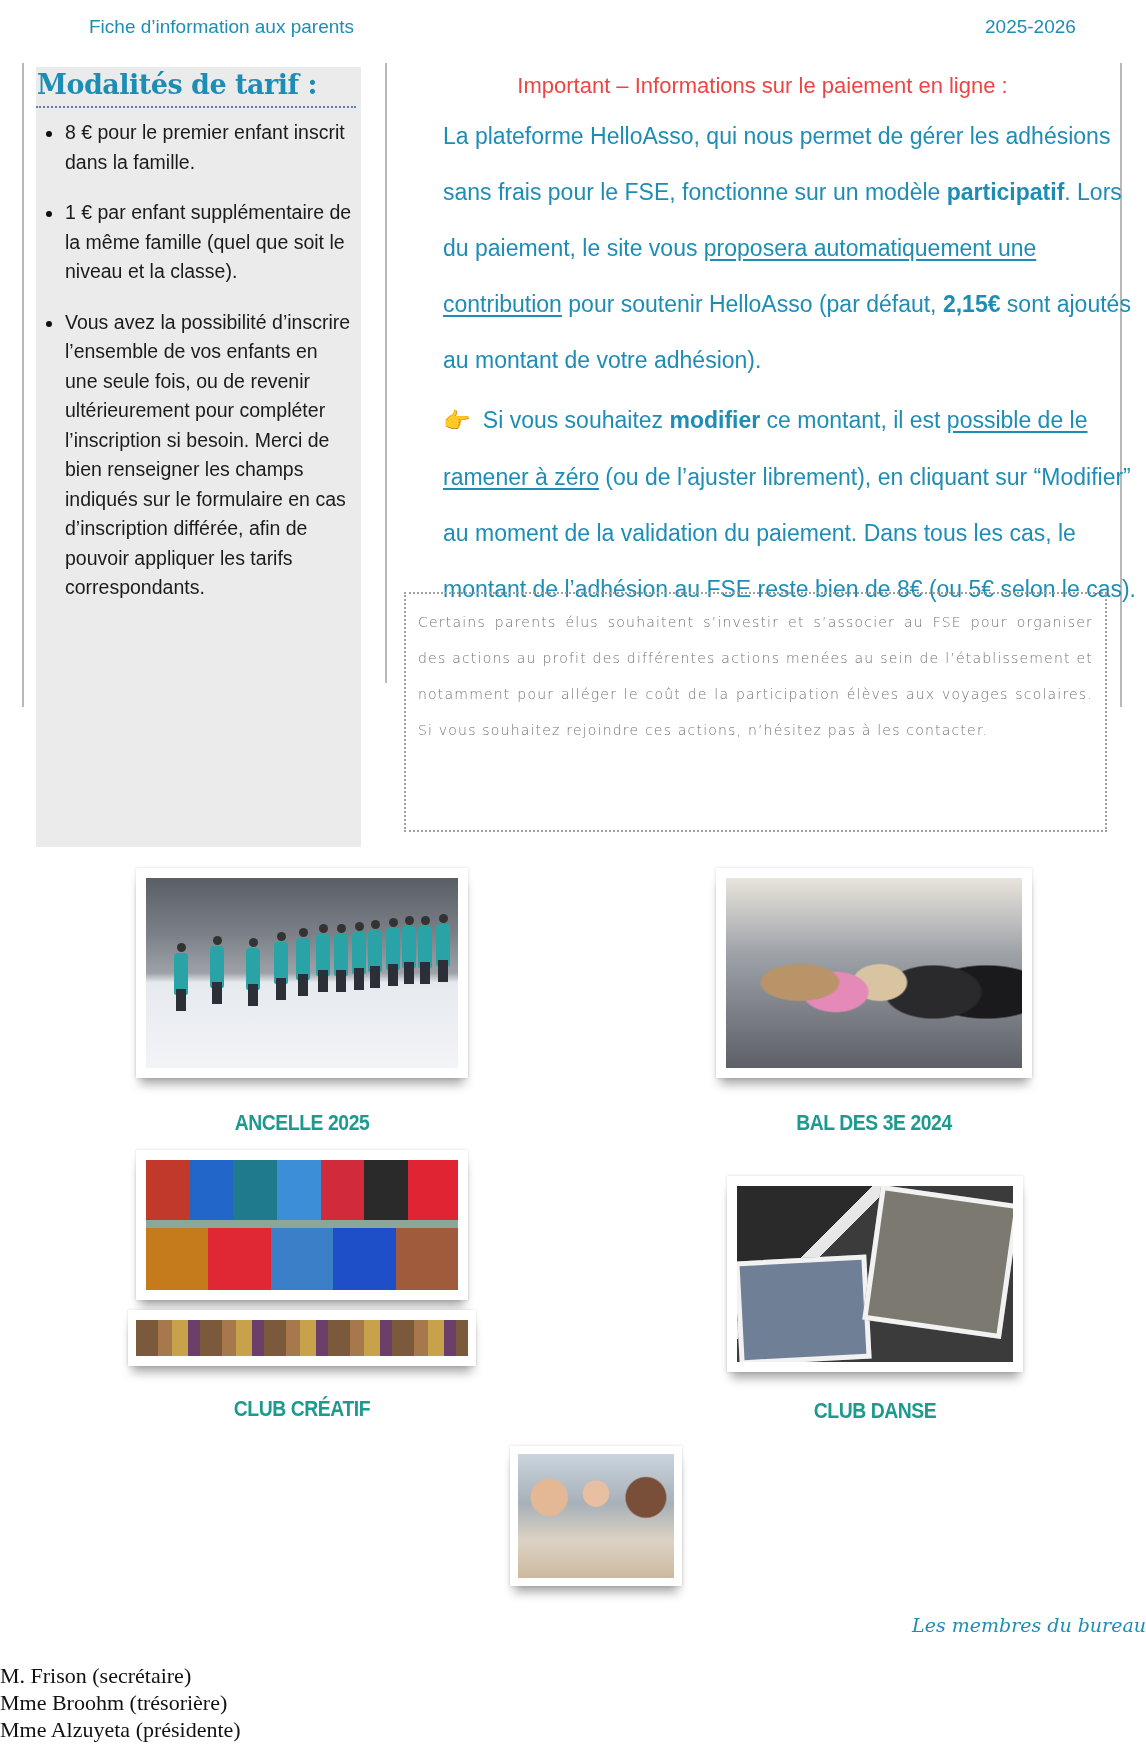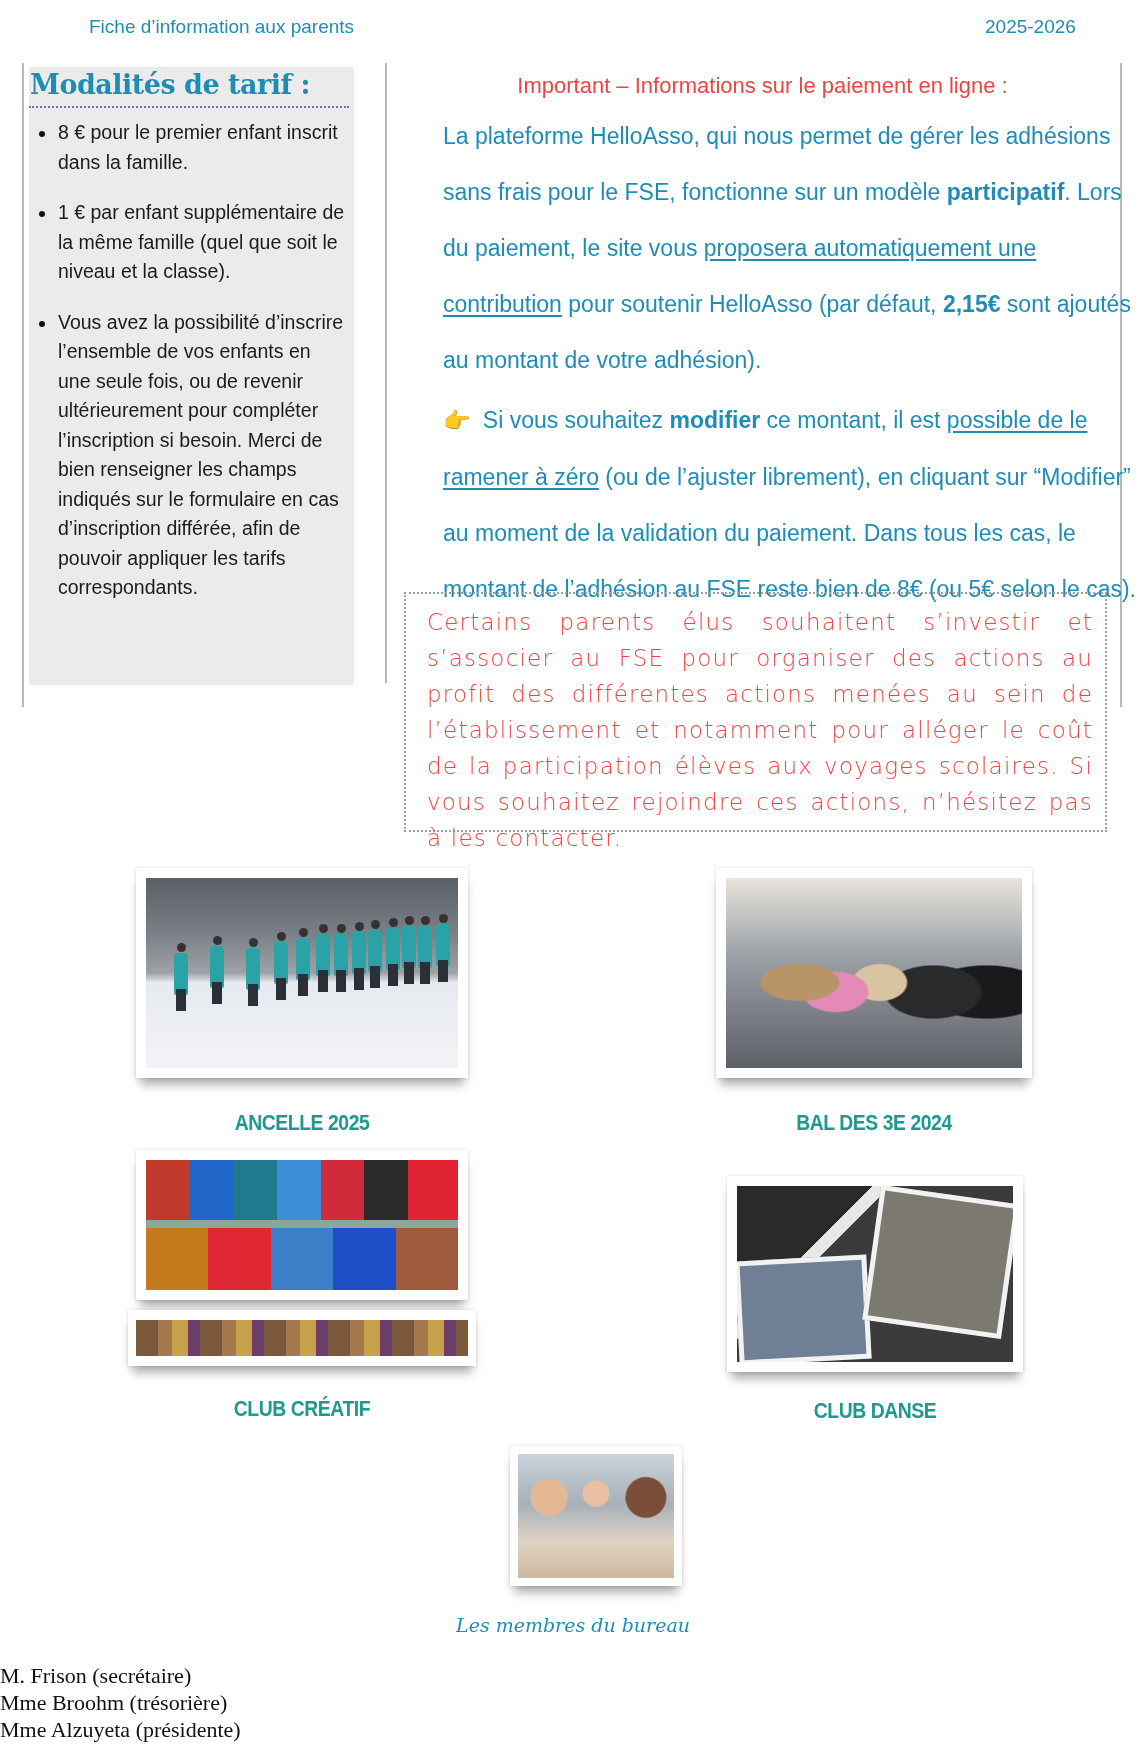--- a/index.html
+++ b/index.html
@@ -10,21 +10,21 @@
   .header-left, .header-right {
     position: absolute; top: 16px; font-size: 19px; color: #1e8db5;
   }
   .header-left { left: 89px; }
   .header-right { left: 985px; }
 
   .vline { position: absolute; width: 2px; background: #b8b8b8; }
 
   
   .tarif-box {
-    position: absolute; left: 29px; top: 67px; width: 325px; height: 618px;
+    position: absolute; left: 36px; top: 67px; width: 325px; height: 780px;
     background: #ebebeb; padding: 0 0 8px 0;
   }
   .tarif-title {
     font-family: "DejaVu Serif", "Liberation Serif", serif; font-weight: bold;
     font-size: 27px; color: #1e8db5; padding: 2px 0 0 0; margin-left: 1px; letter-spacing: -0.5px;
   }
   .tarif-dots { border-bottom: 2px dotted #5b7fa6; margin: 6px 4px 0 0; width: 320px; }
   .tarif-list { list-style: none; padding: 10px 6px 0 0; margin-left: 8px; }
   .tarif-list li {
     position: relative; padding-left: 21px; font-size: 19.5px; line-height: 29.5px; margin-bottom: 21px; color: #1b1b1b;
@@ -47,22 +47,22 @@
   .pay-body b { font-weight: bold; }
   .pay-body u { text-decoration: underline; text-underline-offset: 3px; }
   .hand { display: inline-block; font-size: 22px; margin-right: 6px; }
 
   
   .parents-box {
     position: absolute; left: 404px; top: 592px; width: 703px; height: 240px;
     border: 2px dotted #a0a0a0; padding: 10px 12px 0 12px;
   }
   .parents-text {
-    font-family: "DejaVu Sans", sans-serif; font-size: 23px; line-height: 36px; text-align: justify;
-    letter-spacing: 1.2px; color: #ef4444; font-weight: 300; margin-left: 9px;
+    font-family: "DejaVu Sans", sans-serif; font-size: 14px; line-height: 36px; text-align: justify;
+    letter-spacing: 1.2px; color: #737373; font-weight: 300;
   }
 
   
   .photo {
     position: absolute; background: #ffffff;
     box-shadow: 0 10px 10px -4px rgba(0,0,0,0.35), 0 0 3px rgba(0,0,0,0.15);
     padding: 10px;
   }
   .photo .img { width: 100%; height: 100%; position: relative; overflow: hidden; }
   .caption {
@@ -109,21 +109,21 @@
   }
   .img-bureau {
     background:
       radial-gradient(circle at 20% 35%, #e4b894 0 12%, transparent 13%),
       radial-gradient(circle at 50% 32%, #e8bfa0 0 11%, transparent 12%),
       radial-gradient(circle at 82% 35%, #7a4f3a 0 13%, transparent 14%),
       linear-gradient(180deg, #c9d4de 0%, #a8b0b8 40%, #ddd2c4 70%, #cdb9a0 100%);
   }
 
   .bureau-title {
-    position: absolute; left: 0; width: 1146px; top: 1614px; text-align: center;
+    position: absolute; left: 0; width: 1146px; top: 1614px; text-align: right;
     font-family: "DejaVu Serif", "Liberation Serif", serif; font-style: italic; color: #1e8db5; font-size: 19px;
   }
   .bureau-members {
     position: absolute; left: 0; width: 1146px; top: 1662px; text-align: left;
     font-family: "Liberation Serif", "DejaVu Serif", serif; color: #111; font-size: 22px; line-height: 27px;
   }
 </style>
 </head>
 <body>
 

